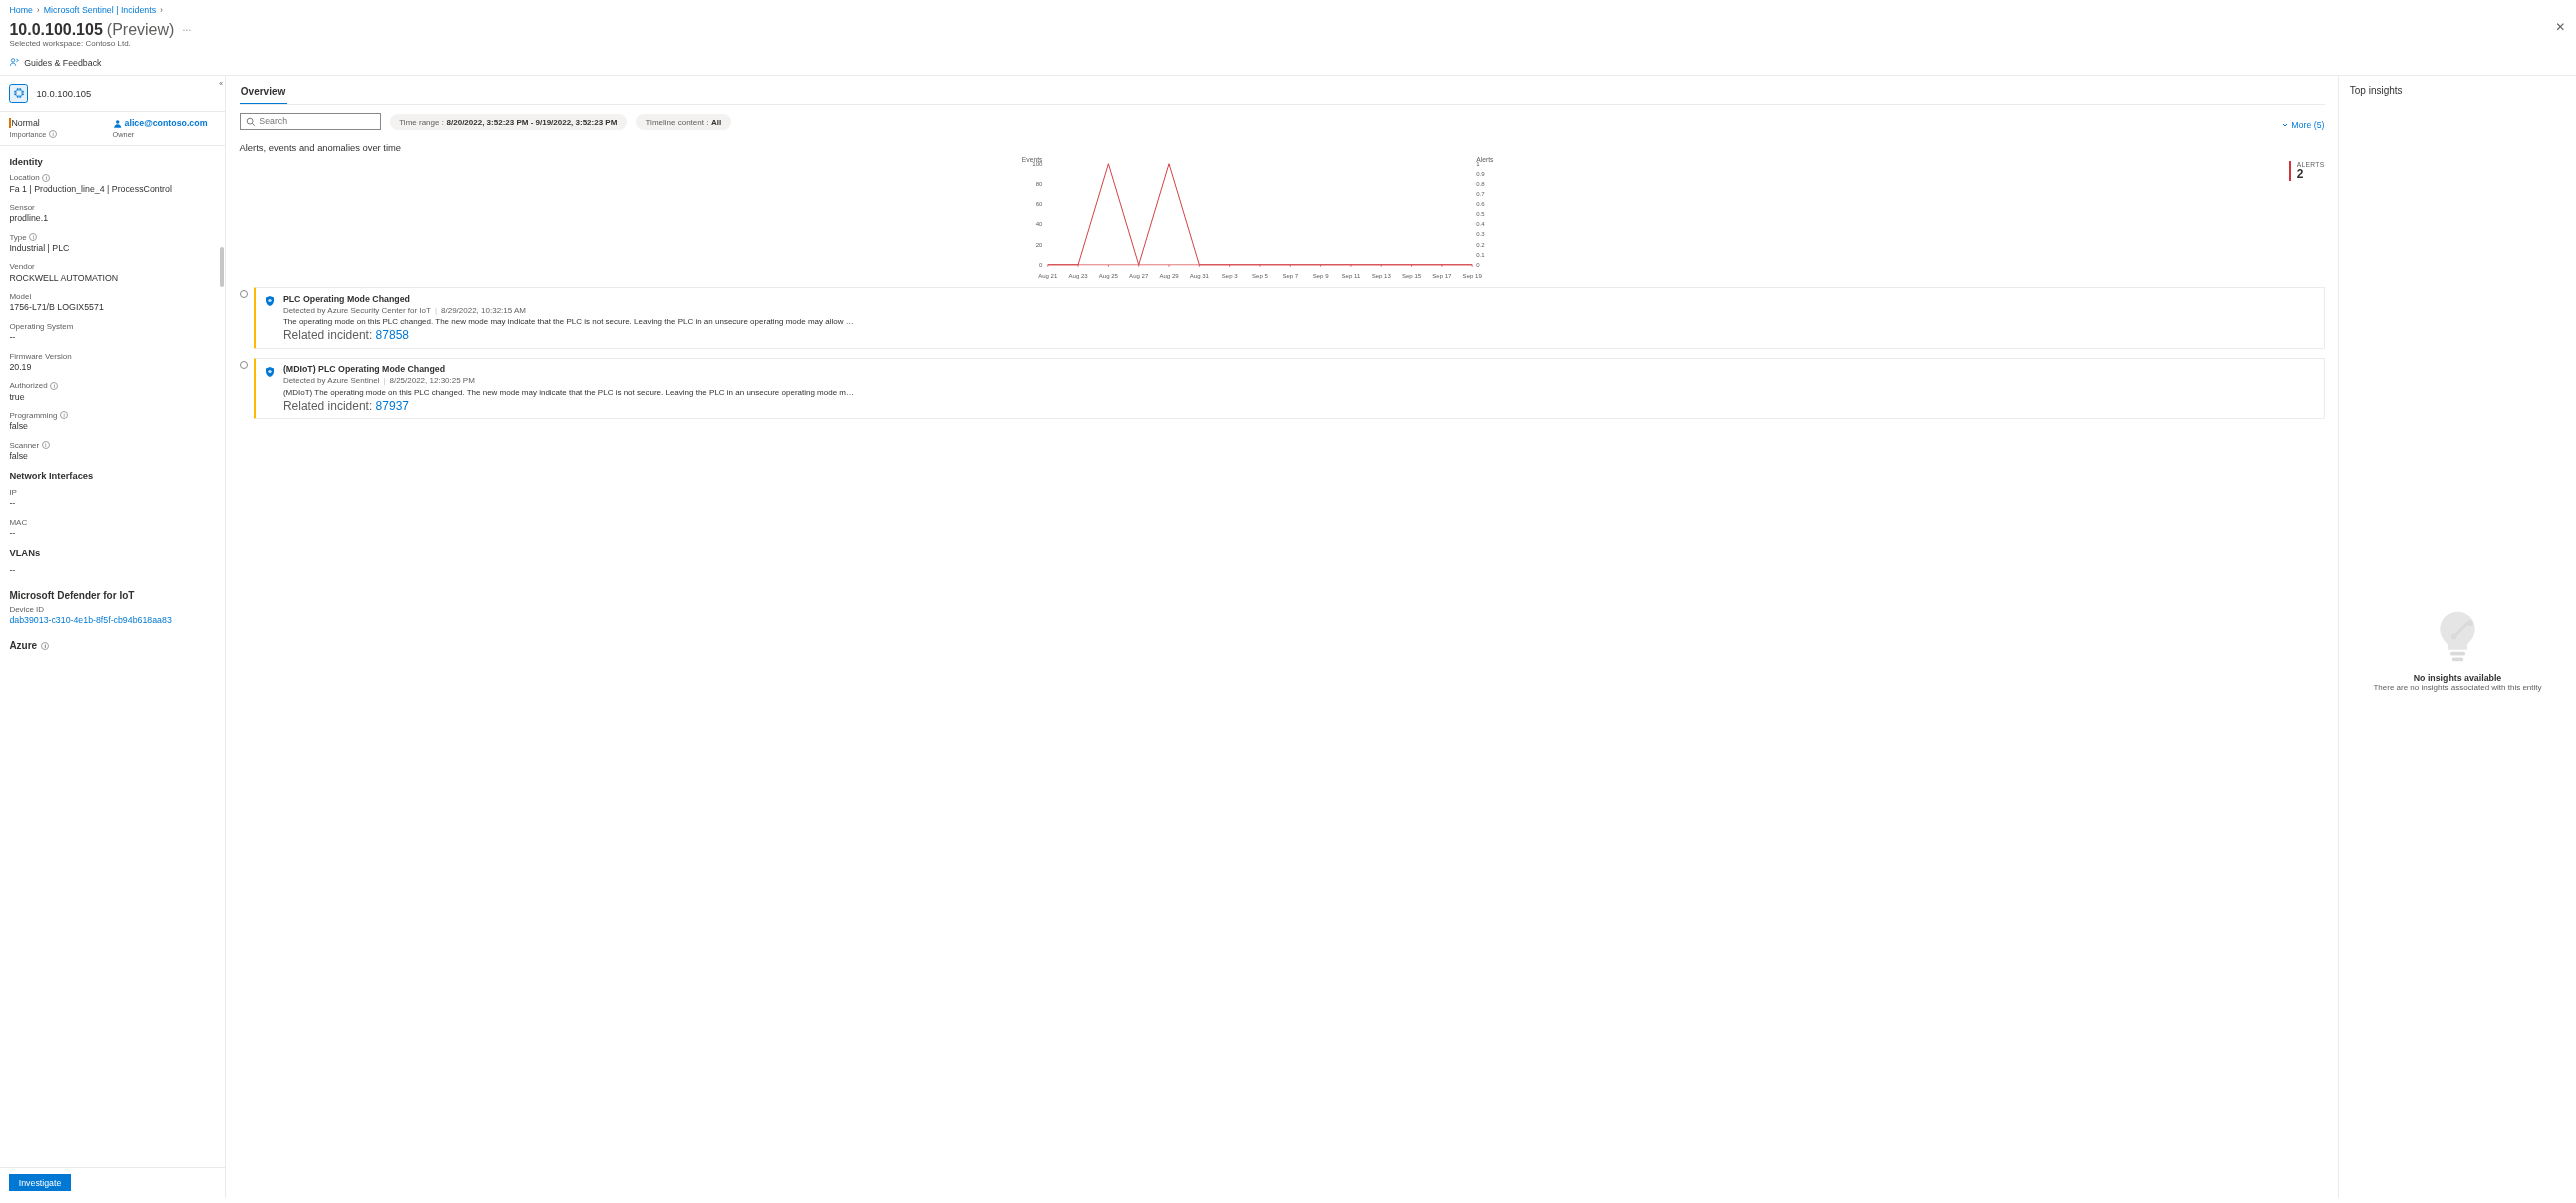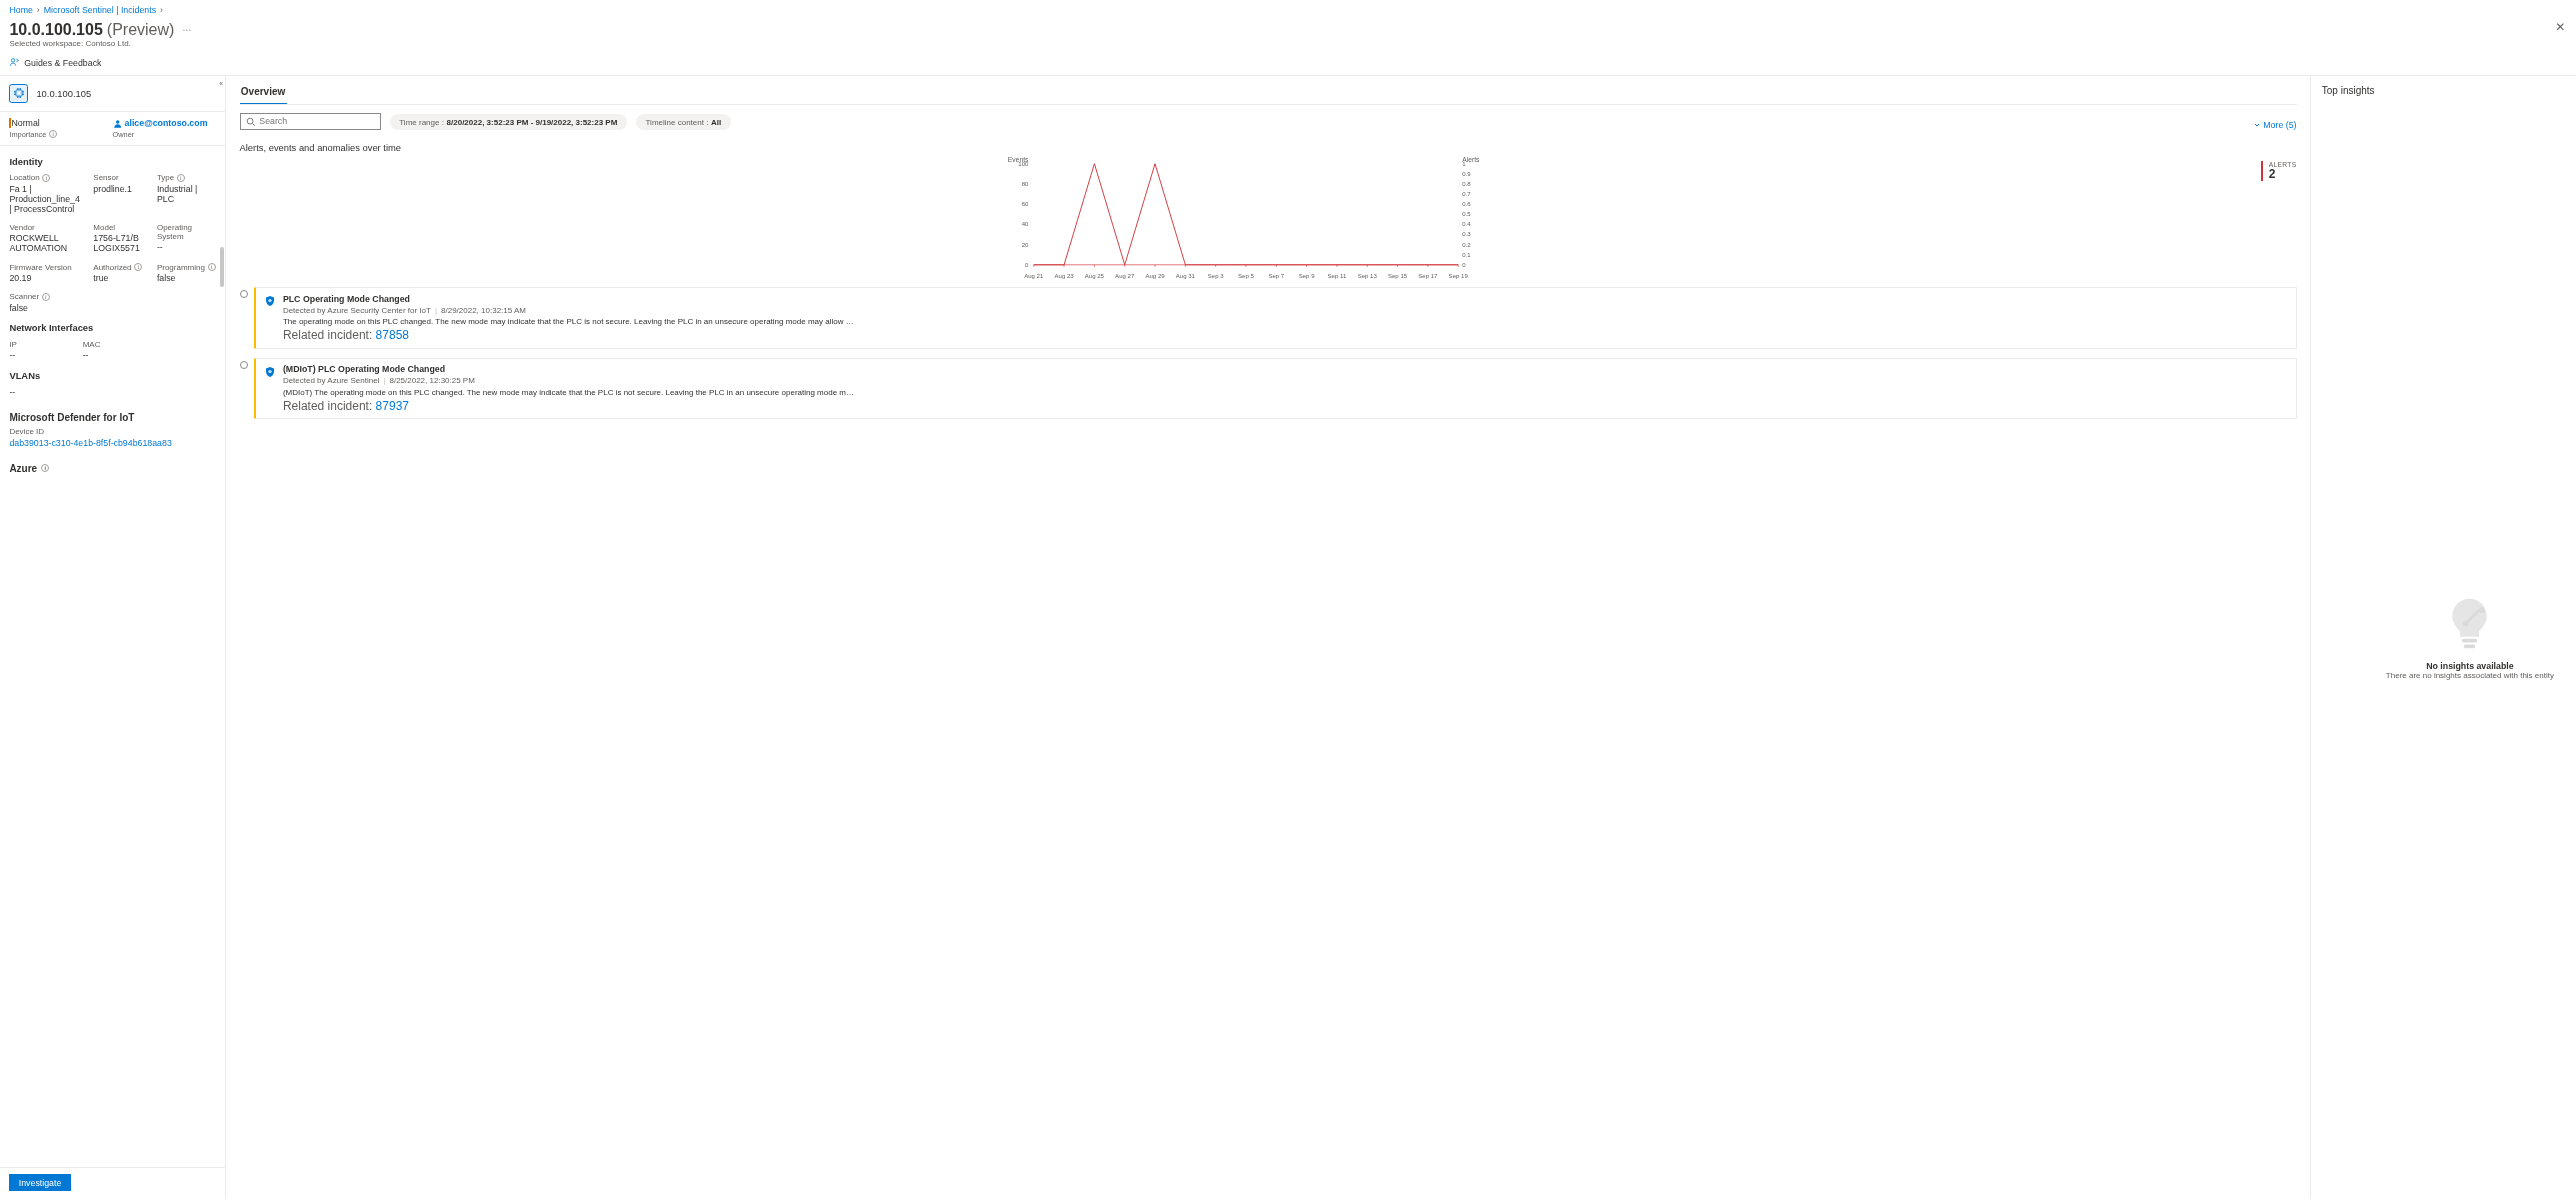--- a/index.html
+++ b/index.html
@@ -25,21 +25,21 @@
 .meta-col{flex:1}
 .importance-wrap{display:flex;}
 .importance-bar{width:2px;height:9.4px;background:#db7500}
 .importance-level{font-size:8.8px}
 .importance-label{font-size:7.4px;color:#605e5c;display:flex;align-items:center;gap:2.7px;margin-top:1.3px}
 .owner-link{display:flex;align-items:flex-end;gap:2.7px;font-size:8.8px;font-weight:600}
 .owner-label{font-size:7.4px;color:#605e5c;margin-top:1.3px}
 .info-icon{width:8px;height:8px;border:0.7px solid #a19f9d;border-radius:50%;display:inline-flex;align-items:center;justify-content:center;font-size:5.4px;color:#605e5c}
 .scroll-area{flex:1;overflow-y:auto;padding:0 9.4px 9.4px}
 .section-h{font-size:9.4px;font-weight:600;margin:9.4px 0 6.7px}
-.kv-grid{display:grid;grid-template-columns:1fr 1fr 1fr;gap:9.4px 13.5px}
+.kv-grid{display:grid;grid-template-columns:1fr;gap:9.4px 13.5px}
 .kv-label{font-size:8px;color:#605e5c;display:flex;align-items:center;gap:2.7px;margin-bottom:1.3px}
 .kv-value{font-size:8.8px;color:#323130}
 .section-h2{font-size:10px;font-weight:600;margin:15px 0 4px}
 .investigate-row{padding:6.7px 9.4px;border-top:0.7px solid #edebe9}
 .investigate-btn{background:#0078d4;color:#fff;border:none;padding:3.4px 9.4px;font-size:8.8px;cursor:pointer}
 .main{flex:1;display:flex;min-width:0}
 .center{flex:1;padding:6.7px 13.5px;min-width:0}
 .tabs{border-bottom:0.7px solid #edebe9;margin-bottom:8px}
 .tab{display:inline-block;padding:4px 1.3px 5.4px;font-size:10px;border-bottom:1.3px solid #0078d4;font-weight:700}
 .controls-row{display:flex;align-items:flex-end;gap:9.4px;margin-bottom:12px;flex-wrap:wrap}
@@ -59,21 +59,21 @@
 .tl-item{display:flex;gap:6.7px;margin-bottom:9.4px}
 .tl-radio{width:8px;height:8px;border:0.7px solid #8a8886;border-radius:50%;margin-top:2.7px;flex-shrink:0;cursor:pointer}
 .tl-card{flex:1;border:0.7px solid #edebe9;border-left:2.7px solid #ffb900;border-radius:1.3px;padding:5.4px 8px;display:flex;gap:6.7px;background:#fff}
 .shield-icon{width:12px;height:12px;flex-shrink:0;margin-top:1.3px}
 .tl-content{flex:1;min-width:0}
 .tl-title{font-size:8.8px;font-weight:600;margin-bottom:2px}
 .tl-meta{font-size:8px;color:#605e5c;margin-bottom:2.7px}
 .tl-meta .sep{margin:0 4px;color:#c8c6c4}
 .tl-desc{font-size:8px;color:#323130;margin-bottom:2px;white-space:nowrap;overflow:hidden;text-overflow:ellipsis}
 .tl-related{font-size:12px;color:#605e5c}
-.right{width:266px;border-left:0.7px solid #edebe9;padding:9.4px 10.8px;display:flex;flex-direction:row}
+.right{width:238px;border-left:0.7px solid #edebe9;padding:9.4px 10.8px;display:flex;flex-direction:column}
 .right-h{font-size:10px;font-weight:400;margin-bottom:13.5px}
 .insights-empty{flex:1;display:flex;flex-direction:column;align-items:center;justify-content:center;text-align:center;color:#605e5c}
 .bulb{width:61px;height:61px;margin-bottom:6.7px;opacity:0.55}
 .insights-empty b{color:#323130;font-size:8.8px}
 .insights-empty div{font-size:8px}
 .scrollbar-stub{width:4px;background:#c8c6c4;border-radius:2px;position:absolute;right:1.3px;top:101px;height:40px}
 </style>
 </head>
 <body>
 

